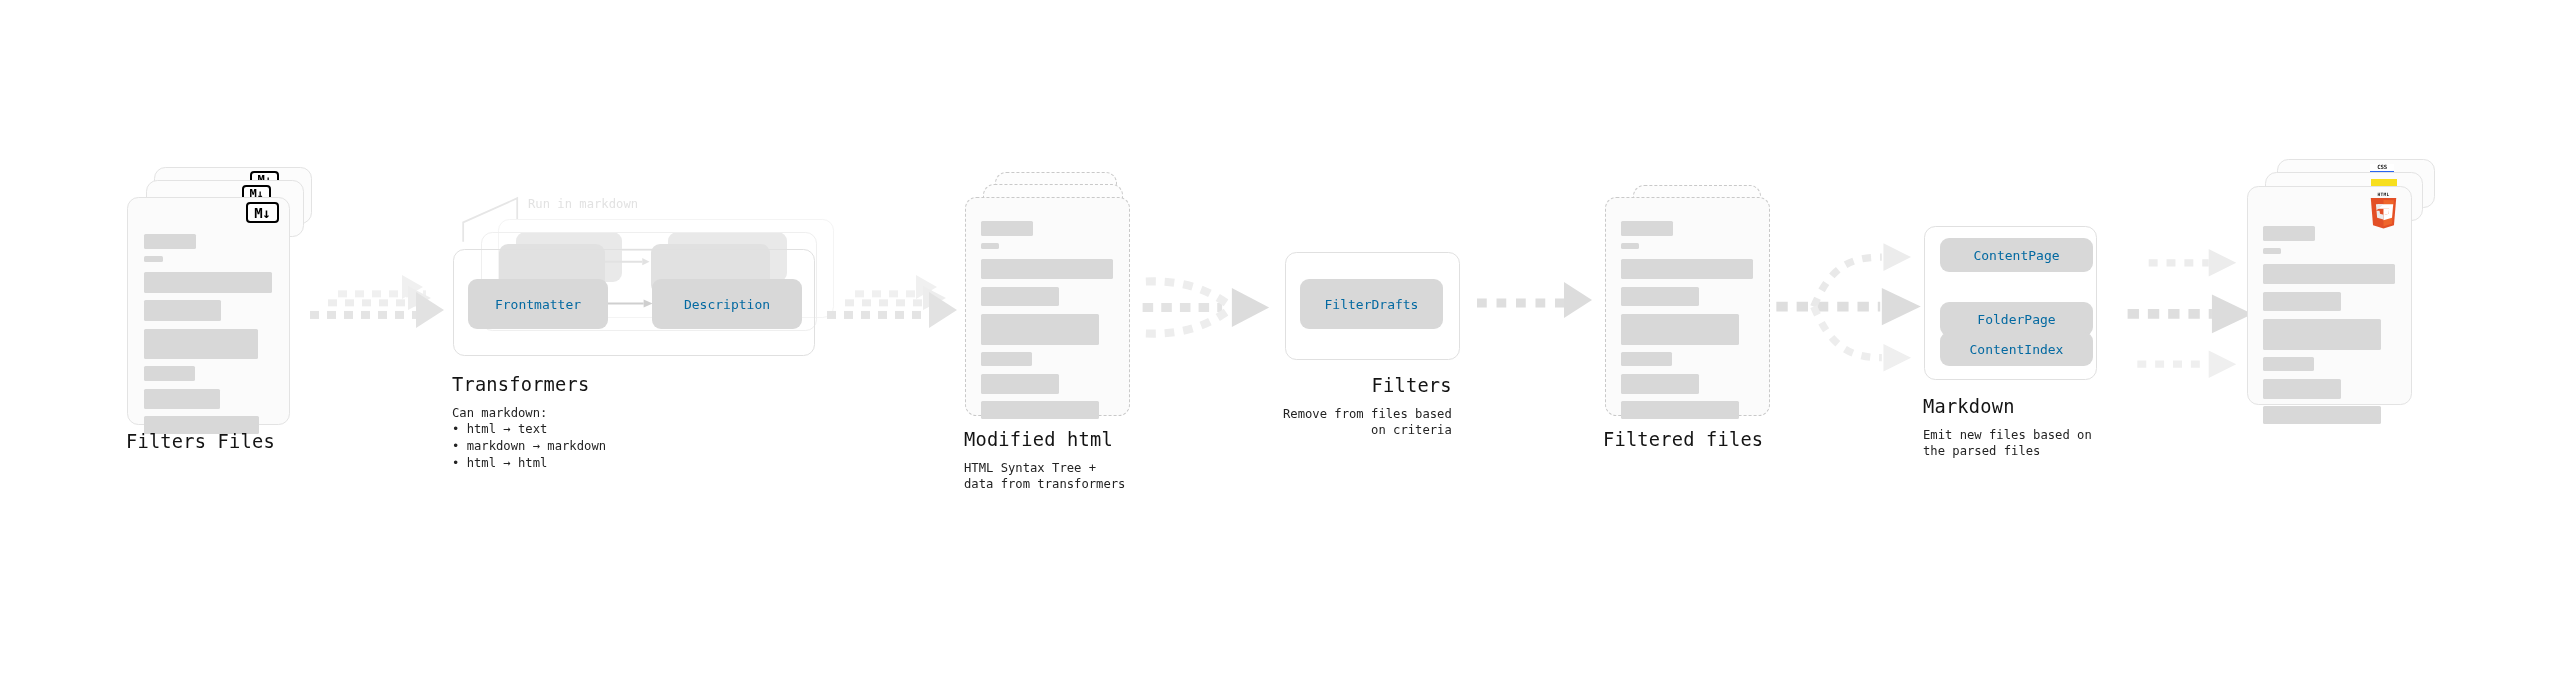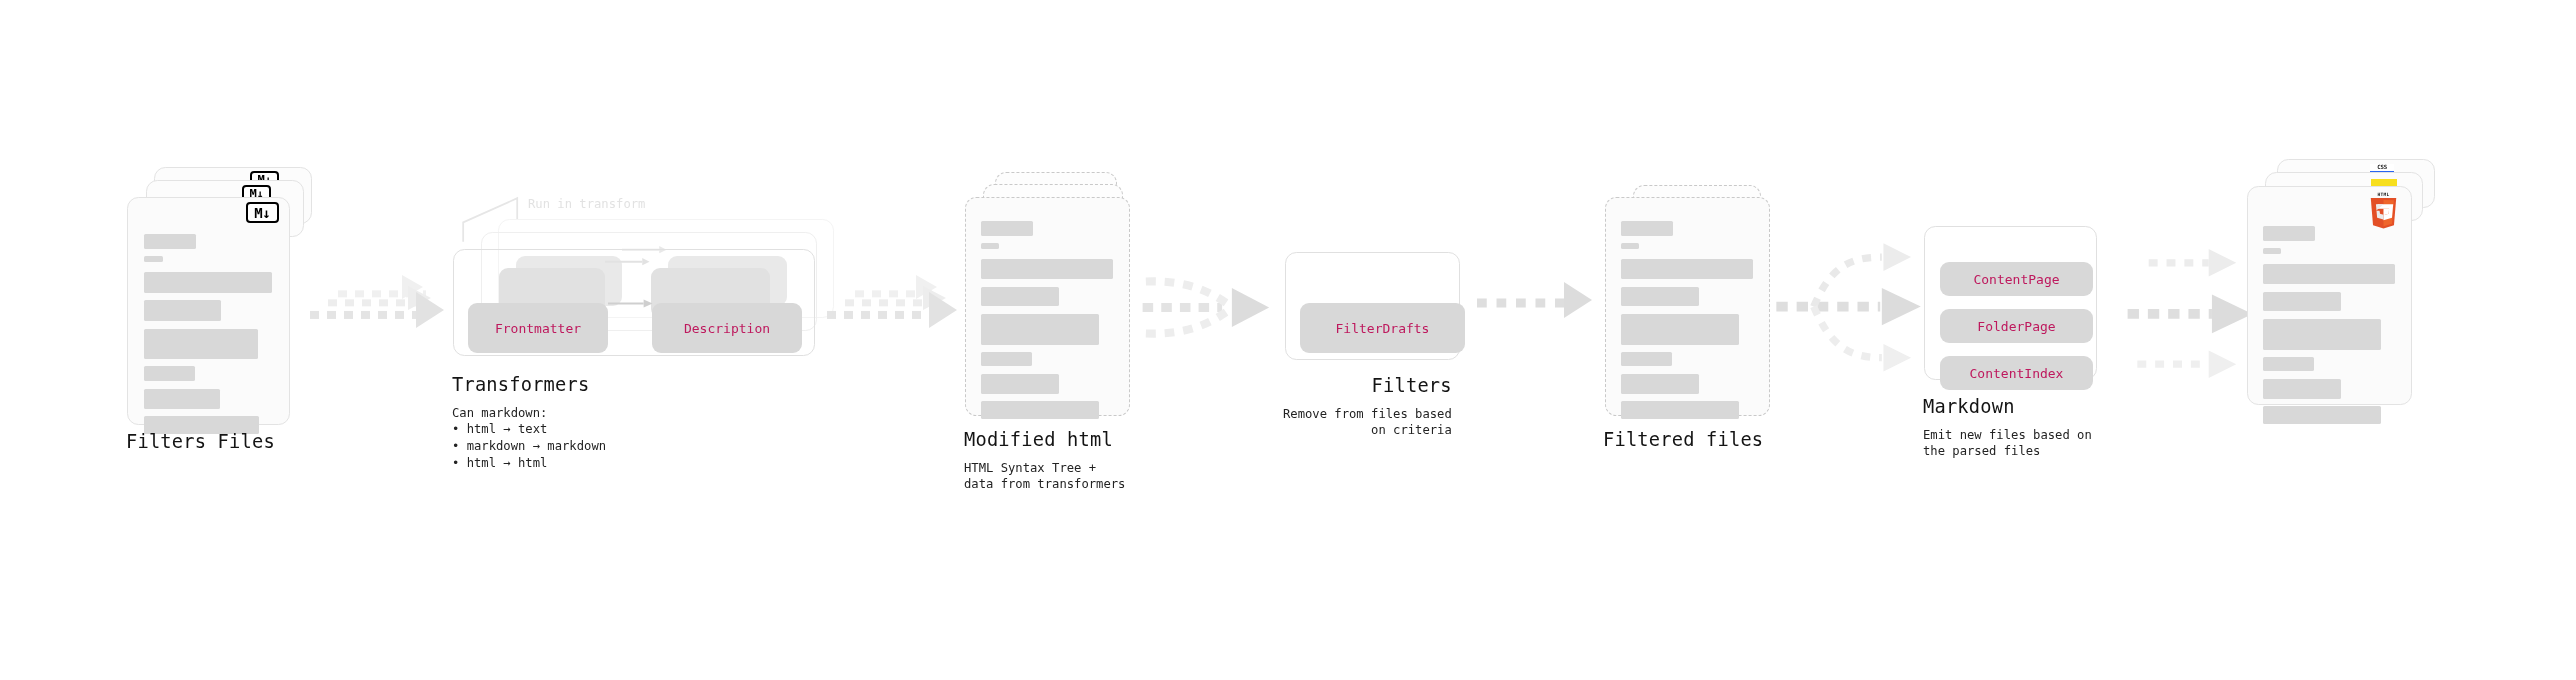--- a/index.html
+++ b/index.html
@@ -72,21 +72,21 @@
     border-radius: 11.4px;
     background: #ffffff;
   }
   .procbox.ghost { background: transparent; border-color: #efefef; }
   .procbox.ghost2 { background: transparent; border-color: #f4f4f4; }
   .pill {
     position: absolute;
     background: #d8d8d8;
     border-radius: 9px;
     display: flex; align-items: center; justify-content: center;
-    font-size: 13px; color: #be185d; white-space: nowrap; margin-top: 24px;
+    font-size: 13px; color: #0369a1; white-space: nowrap;
   }
   .pill.g1 { background: #e9e9e9; }
   .pill.g2 { background: #e1e1e1; }
 
   
   .darrow { position: absolute; height: 0; }
   .dline {
     position: absolute; top: 50%; transform: translateY(-50%);
     height: 7.3px; background-repeat: repeat-x;
   }
@@ -151,21 +151,21 @@
     <div class="dhead sm" style="left:92px; top:-18px; border-left:21px solid #f0f0f0;"></div>
     <div class="dhead sm" style="left:98px; top:-7.3px; border-left:23px solid #ededed;"></div>
     <div class="dhead" style="left:106px; top:4.9px; border-left:28.4px solid #e2e2e2;"></div>
   </div>
 
   <div>
 
     <svg class="svgfan" style="left:459px; top:195px; width:89px; height:50px;" viewBox="0 0 110 62">
       <path d="M5 58 L5 34 L72 4 L72 30" fill="none" stroke="#e6e6e6" stroke-width="2.2" stroke-linejoin="miter"></path>
     </svg>
-    <div class="rip-label" style="left:528px; top:197px;">Run in transform</div>
+    <div class="rip-label" style="left:528px; top:197px;">Run in markdown</div>
 
     <div class="procbox ghost2" style="left:498px; top:219px; width:336px; height:99px;"></div>
     <div class="pill g1" style="left:516px; top:232px; width:106px; height:50px;"></div>
     <div class="pill g1" style="left:668px; top:232px; width:119px; height:50px;"></div>
     <svg class="svgfan" style="left:622px; top:244px; width:47px; height:11.4px;" viewBox="0 0 58 14">
       <path d="M0 7 L46 7" stroke="#e8e8e8" stroke-width="2.4" fill="none"></path>
       <path d="M46 2.5 L55 7 L46 11.5 Z" fill="#e8e8e8"></path>
     </svg>
 
     <div class="procbox ghost" style="left:481px; top:232px; width:336px; height:99px;"></div>
@@ -236,21 +236,21 @@
 
   <svg class="svgfan" style="left:1141px; top:270px; width:146px; height:75px;" viewBox="0 0 180 92">
     <path d="M2 46 L100 46" stroke="#e3e3e3" stroke-width="11" stroke-dasharray="13 10" fill="none"></path>
     <path d="M6 14 C 60 12, 88 28, 110 44" stroke="#ededed" stroke-width="10" stroke-dasharray="12 11" fill="none"></path>
     <path d="M6 78 C 60 80, 88 64, 110 48" stroke="#ededed" stroke-width="10" stroke-dasharray="12 11" fill="none"></path>
     <path d="M112 22 L158 46 L112 70 Z" fill="#dcdcdc"></path>
   </svg>
 
   <div class="procbox" style="left:1285px; top:252px; width:175px; height:108px;">
   </div>
-  <div class="pill" style="left:1300px; top:279px; width:165px; height:50px;">
+  <div class="pill" style="left:1300px; top:279px; width:143px; height:50px;">
     <span>FilterDrafts</span>
   </div>
 
   <div class="caption" style="left:1283px; top:375px;text-align:right;">
     <div class="cap-title">Filters</div>
     <div class="cap-sub">Remove from files based
 on criteria</div>
   </div>
 
   <div class="darrow" style="left:1477px; top:305px; width:122px;">
@@ -286,21 +286,21 @@
     <path d="M130 64 L178 87 L130 110 Z" fill="#dcdcdc"></path>
     <path d="M132 9 L166 26 L132 43 Z" fill="#ececec"></path>
     <path d="M132 133 L166 150 L132 167 Z" fill="#efefef"></path>
   </svg>
 
   <div class="procbox" style="left:1924px; top:226px; width:173px; height:154px;">
   </div>
   <div class="pill" style="left:1940px; top:238px; width:153px; height:34px;">
     <span>ContentPage</span>
   </div>
-  <div class="pill" style="left:1940px; top:285px; width:153px; height:34px;">
+  <div class="pill" style="left:1940px; top:302px; width:153px; height:34px;">
     <span>FolderPage</span>
   </div>
   <div class="pill" style="left:1940px; top:332px; width:153px; height:34px;">
     <span>ContentIndex</span>
   </div>
 
   <div class="caption" style="left:1923px; top:396px;">
     <div class="cap-title">Markdown</div>
     <div class="cap-sub">Emit new files based on
 the parsed files</div>

